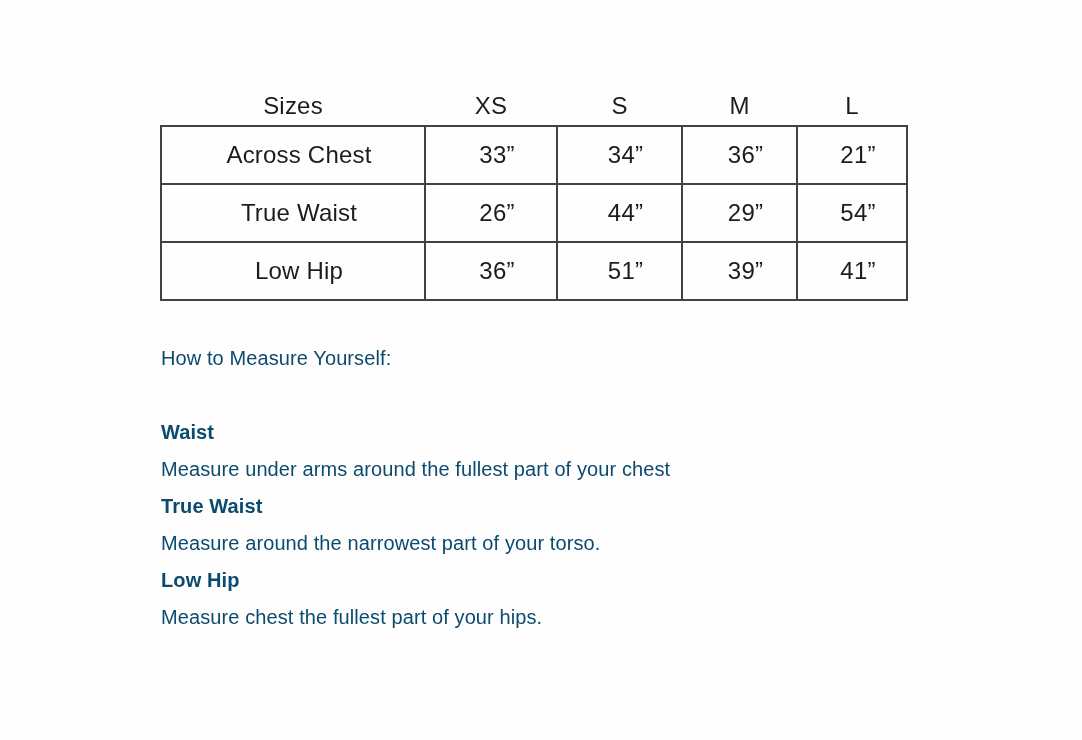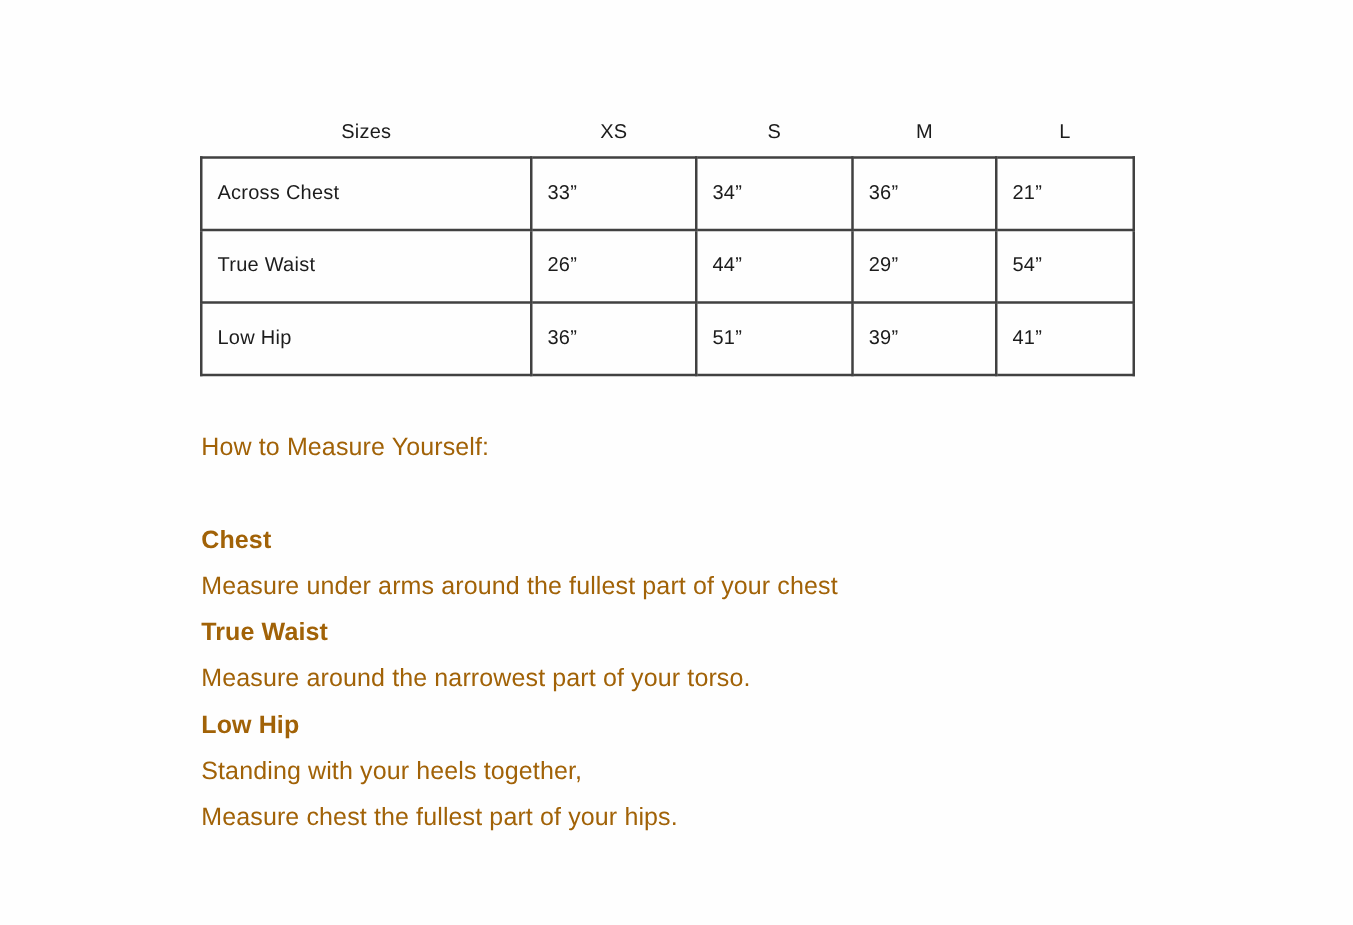--- a/index.html
+++ b/index.html
@@ -22,55 +22,55 @@
   .chart-wrap {
     position: absolute;
     left: 160px;
     top: 86px;
     width: 746px;
   }
   table.size-chart {
     border-collapse: collapse;
     table-layout: fixed;
     width: 746px;
-    font-size: 16px;
+    font-size: 24px;
     color: #1c1c1c;
   }
   col.c0 { width: 264px; }
   col.c1 { width: 132px; }
   col.c2 { width: 125px; }
   col.c3 { width: 115px; }
   col.c4 { width: 110px; }
   table.size-chart th {
     border: none;
     font-weight: 400;
     height: 40px;
     text-align: center;
     vertical-align: middle;
     letter-spacing: 0.2px;
   }
   table.size-chart td {
     border: 2px solid #414141;
     height: 58px;
-    text-align: left;
+    text-align: center;
     vertical-align: middle;
     background: #fefefe;
     letter-spacing: 0.2px;
     padding-left: 12px;
   }
 
   
   .instructions {
     position: absolute;
     left: 161px;
     top: 340px;
     width: 760px;
     font-size: 20px;
     line-height: 37px;
-    color: #a16207;
+    color: #0c4a6e;
     letter-spacing: 0.1px;
   }
   .instructions .line { white-space: nowrap; }
   .instructions .bold { font-weight: 700; }
   .instructions .spacer { height: 37px; }
 </style>
 </head>
 <body>
 
 <div class="canvas">
@@ -116,24 +116,23 @@
           <td>41”</td>
         </tr>
       </tbody>
     </table>
   </div>
 
   <div class="instructions">
     <div class="line">How to Measure Yourself:</div>
     <div class="spacer"></div>
 
-    <div class="line bold">Chest</div>
+    <div class="line bold">Waist</div>
     <div class="line">Measure under arms around the fullest part of your chest</div>
 
     <div class="line bold">True Waist</div>
     <div class="line">Measure around the narrowest part of your torso.</div>
 
     <div class="line bold">Low Hip</div>
-    <div class="line">Standing with your heels together,</div>
     <div class="line">Measure chest the fullest part of your hips.</div>
   </div>
 
 </div>
 
 </body></html>

